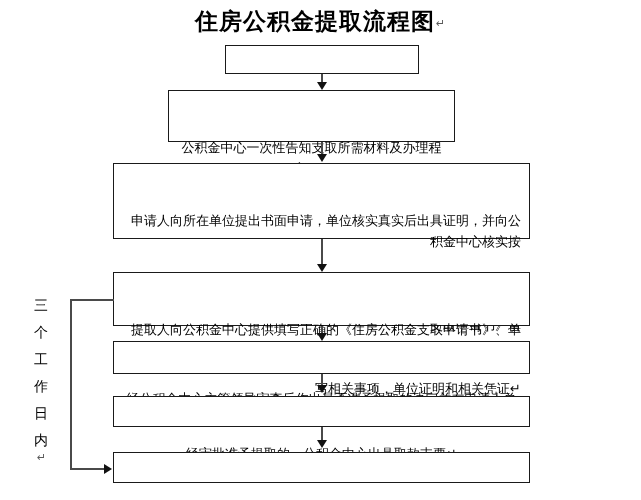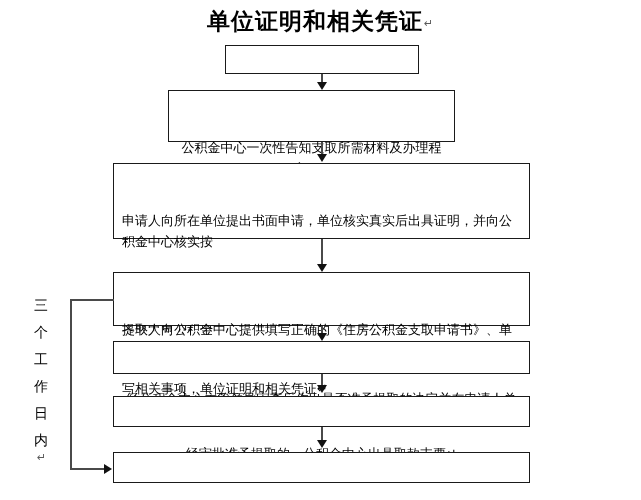--- a/index.html
+++ b/index.html
@@ -43,21 +43,21 @@
     background: #ffffff;
     font-size: 13px;
     line-height: 21px;
     padding: 4px 8px;
     white-space: pre-wrap;
   }
   .node.center {
     text-align: center;
   }
   .node.left {
-    text-align: left;
+    text-align: right;
   }
   .node .txt {
     display: block;
   }
   
   .vline {
     position: absolute;
     width: 1.5px;
     background: #4a4a4a;
   }
@@ -101,21 +101,21 @@
     line-height: 8px;
     text-align: left;
     padding-left: 8px;
   }
 </style>
 </head>
 <body>
 
 <div id="canvas">
 
-  <div class="title"><span>单位证明和相关凭证</span><span class="pilcrow">↵</span></div>
+  <div class="title"><span>住房公积金提取流程图</span><span class="pilcrow">↵</span></div>
 
   <div class="node center" style="left:225px; top:45px; width:194px; height:29px;">
     <span class="txt">用款人向公积金中心提出支取申请↵</span>
   </div>
 
   <div class="vline" style="left:321px; top:74px; height:12px;"></div>
   <div class="arrowhead" style="left:317px; top:82px;"></div>
 
   <div class="node center" style="left:168px; top:90px; width:287px; height:52px;">
     <span class="txt">公积金中心一次性告知支取所需材料及办理程序，↵</span>

